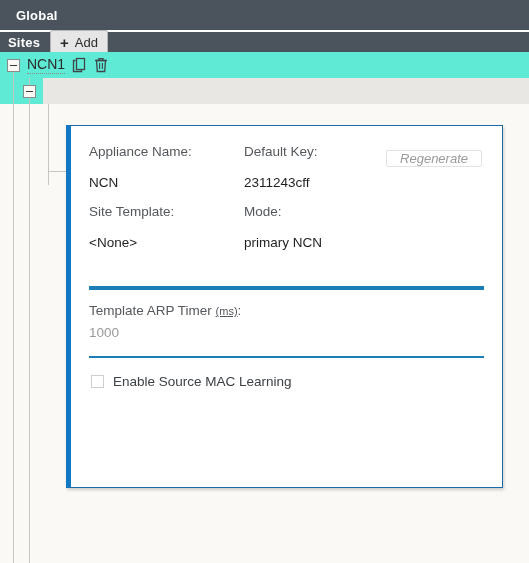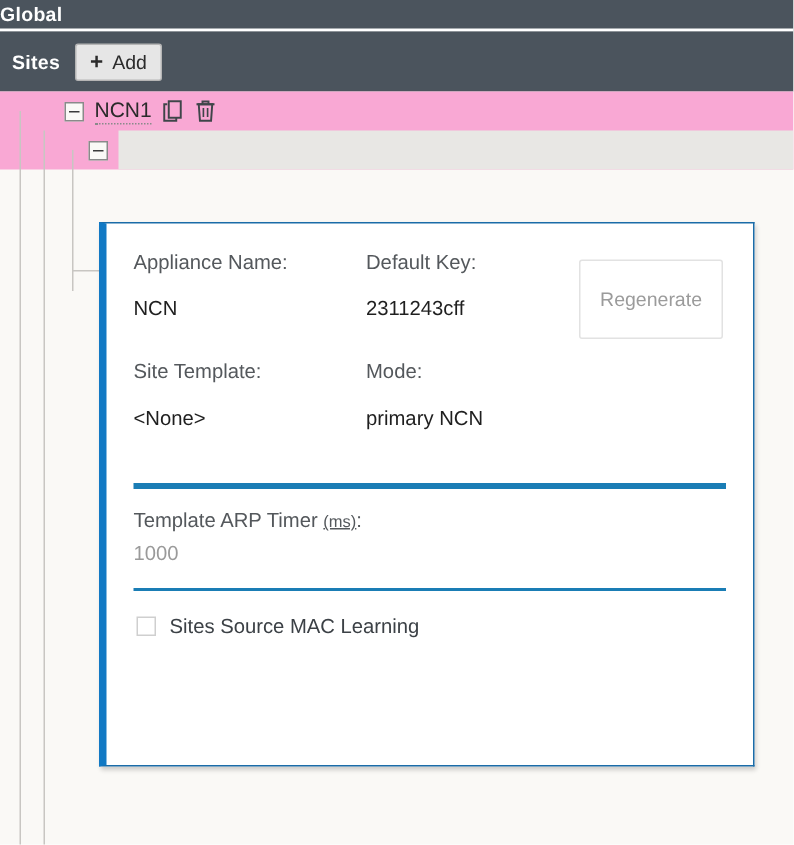--- a/index.html
+++ b/index.html
@@ -17,31 +17,31 @@
 
   
   .bar {
     background: #4b545d;
     color: #ffffff;
     display: flex;
     align-items: center;
     box-sizing: border-box;
   }
   .bar-global {
-    height: 21px;
-    padding-left: 0;
+    height: 32px;
+    padding-left: 16px;
     border-bottom: 2px solid #ffffff;
   }
   .bar-global .title {
     font-size: 13px;
     font-weight: bold;
     letter-spacing: .2px;
   }
   .bar-sites {
-    height: 40px;
+    height: 20px;
     padding-left: 8px;
     gap: 10px;
   }
   .bar-sites .title {
     font-size: 13px;
     font-weight: bold;
     letter-spacing: .2px;
   }
   .add-button {
     background: #e6e6e6;
@@ -59,22 +59,21 @@
   }
   .add-button .plus {
     font-size: 15px;
     font-weight: bold;
     line-height: 1;
   }
 
   
   .tree {
     position: relative;
-    background: #f9a8d4;
-    padding-left: 36px;
+    background: #5eead4;
   }
   .tree-row {
     display: flex;
     align-items: center;
     height: 26px;
     position: relative;
     z-index: 2;
   }
   .tree-row-ncn { padding-left: 7px; gap: 7px; }
   .tree-row-basic { padding-left: 23px; gap: 7px; }
@@ -143,21 +142,21 @@
     position: absolute;
     height: 1px;
     background: #c8c6c2;
     z-index: 0;
   }
 
   
   .panel {
     position: absolute;
     left: 66px;
-    top: 148px;
+    top: 125px;
     width: 437px;
     height: 363px;
     background: #ffffff;
     border: 1px solid #1a6ca8;
     border-left: 5px solid #1179c4;
     box-sizing: border-box;
     box-shadow: 1px 2px 3px rgba(0,0,0,.18);
     z-index: 3;
   }
   .panel-inner {
@@ -184,27 +183,28 @@
   .secure-row {
     display: flex;
     align-items: flex-start;
     justify-content: space-between;
   }
   .regen-button {
     background: #ffffff;
     border: 1px solid #e2e2e2;
     color: #9b9b9b;
     font-size: 13px;
-    padding: 18px 13px;
+    padding: 0 13px;
     border-radius: 2px;
     cursor: default;
     margin-top: 6px;
     margin-right: 2px;
     font-family: "Liberation Sans", sans-serif;
     white-space: nowrap;
+    font-style: italic;
   }
 
   .divider {
     border: 0;
     border-top: 2px solid #1a7db5;
     margin: 0;
   }
 
   .form-block {
     padding: 13px 0 16px 0;
@@ -337,17 +337,17 @@
         <span>Template ARP Timer</span>
         <span class="small-unit">(ms)</span><span>:</span>
       </div>
       <div class="input-value">1000</div>
     </div>
 
     <hr class="divider">
 
     <div class="checkbox-row">
       <span class="checkbox"></span>
-      <span class="checkbox-label">Sites Source MAC Learning</span>
+      <span class="checkbox-label">Enable Source MAC Learning</span>
     </div>
 
   </div>
 </div>
 
 </body></html>

